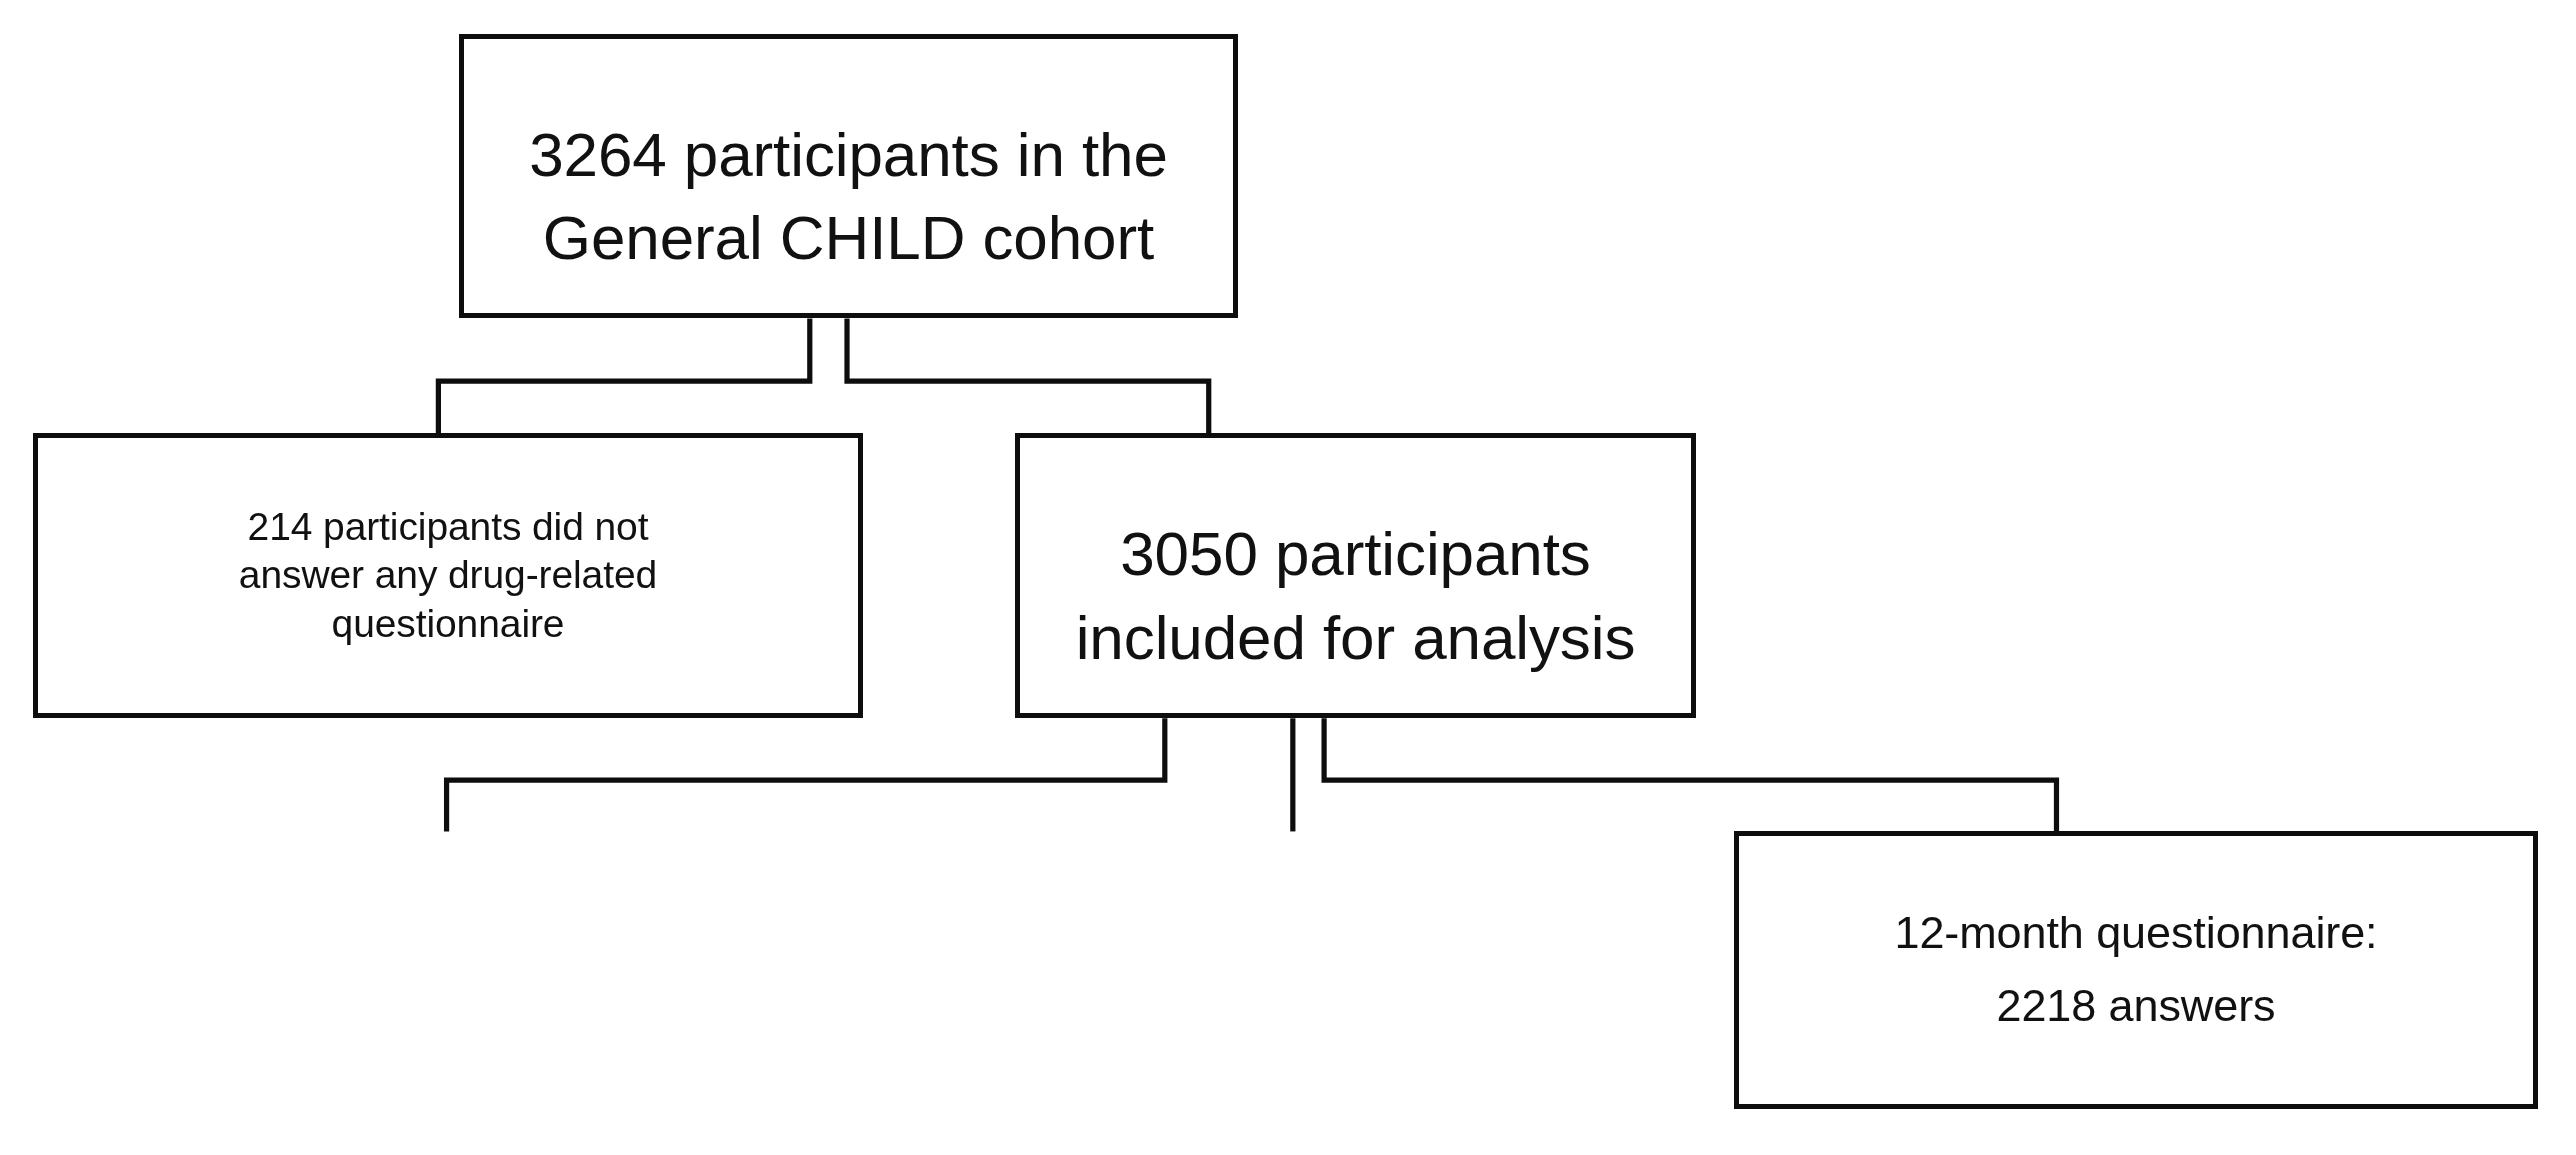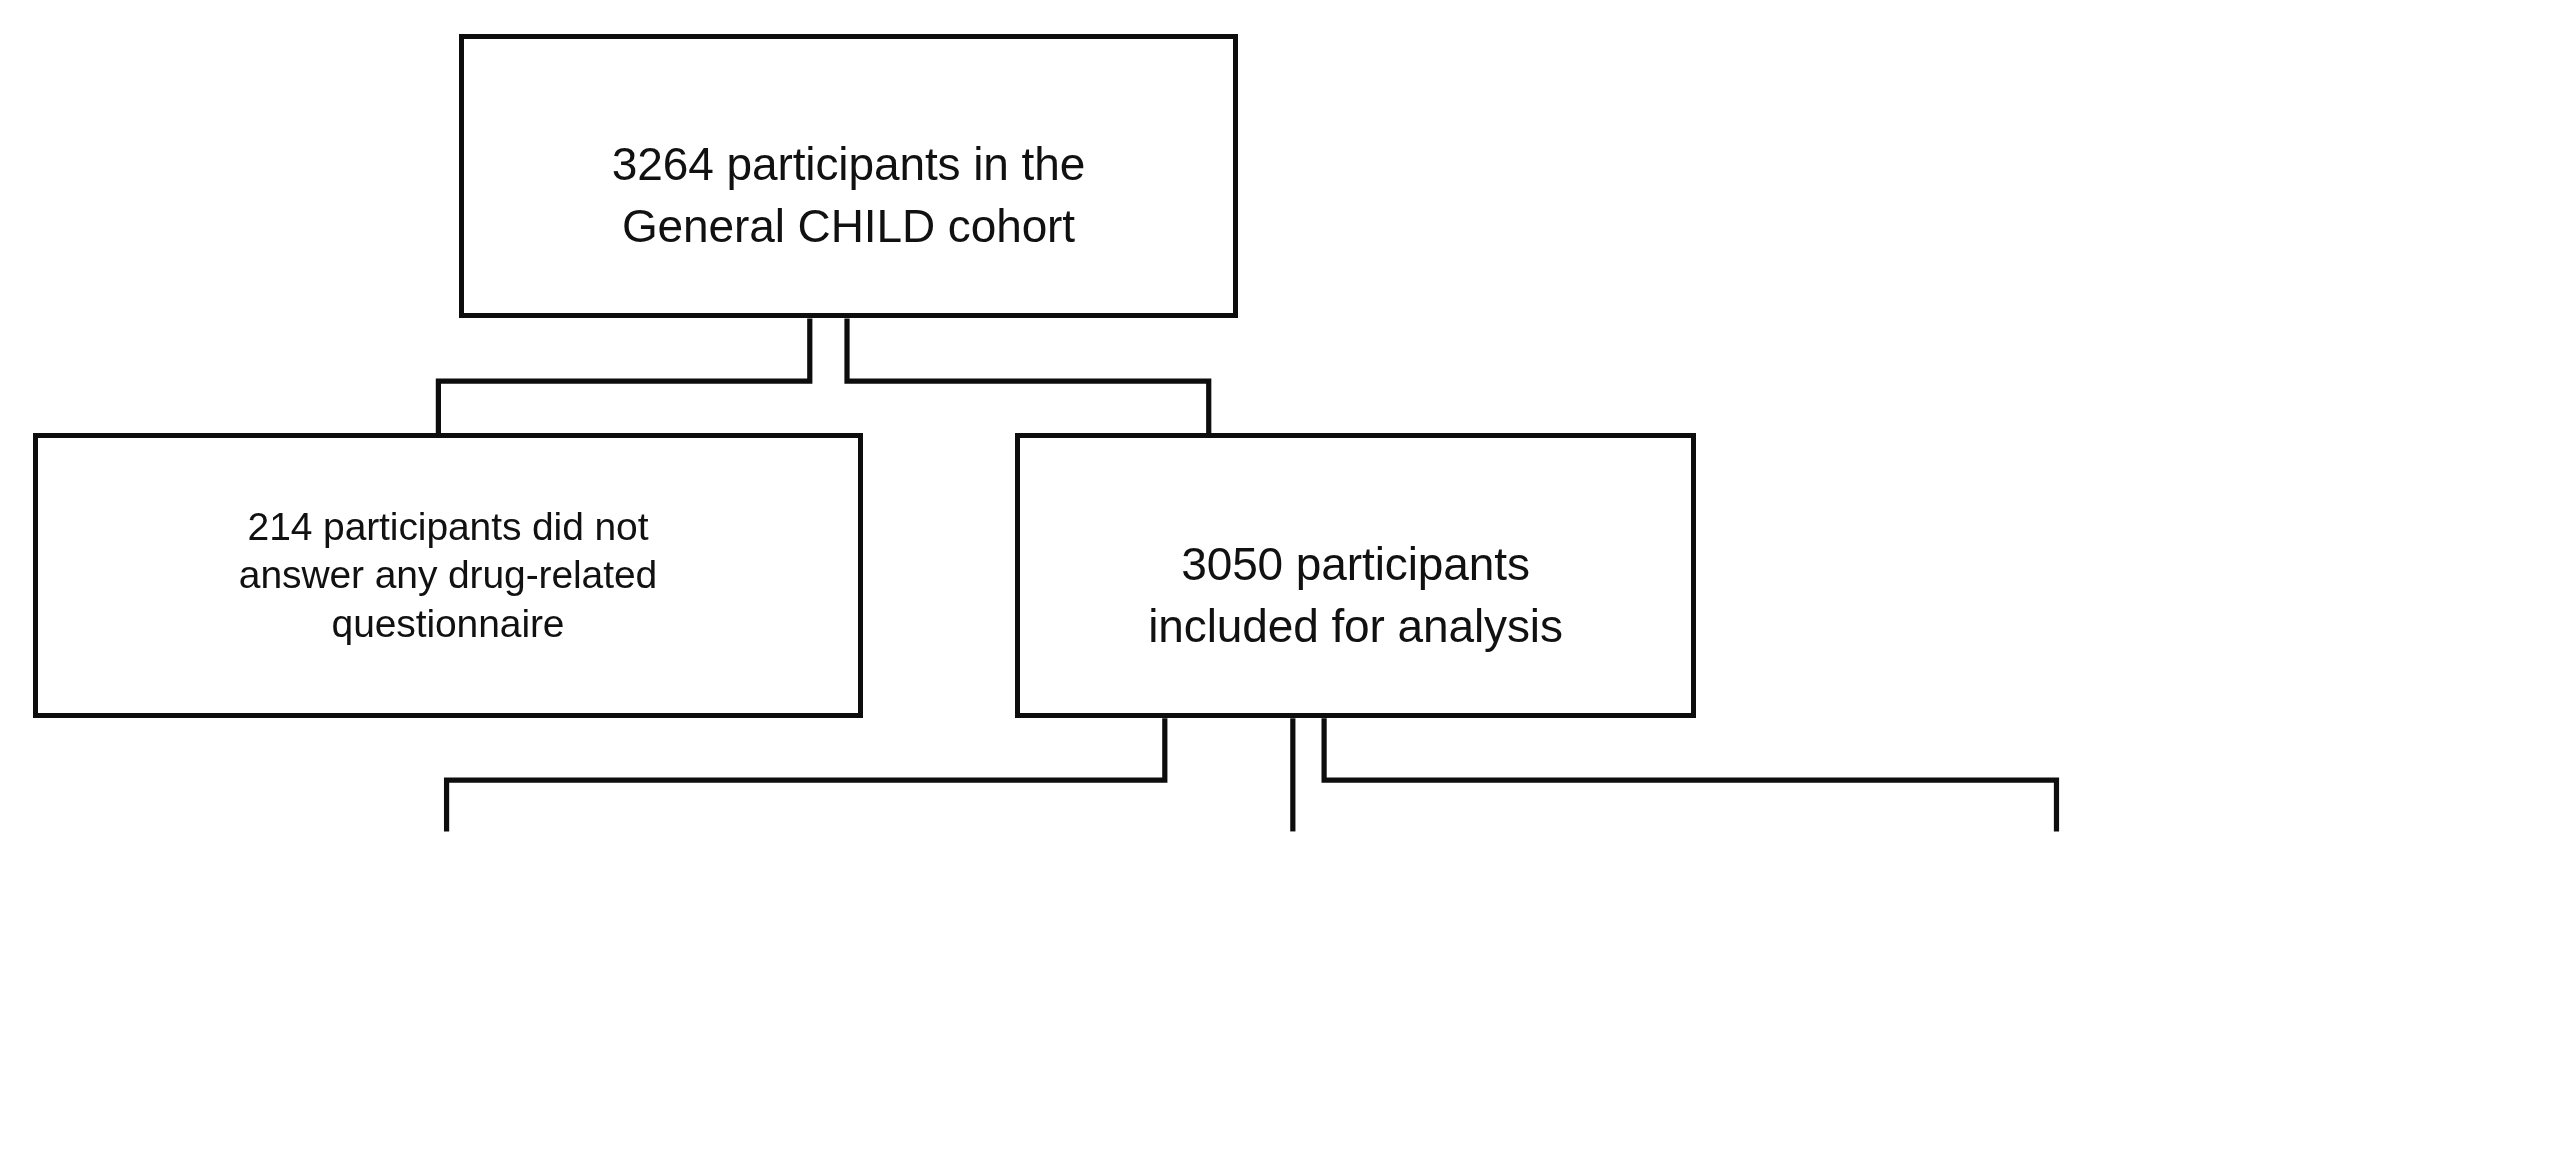--- a/index.html
+++ b/index.html
@@ -41,21 +41,21 @@
   .node-text {
     font-family: "Liberation Sans", sans-serif;
     font-size: 45px;
     line-height: 1.30;
     color: #111111;
     letter-spacing: -0.1px;
     white-space: pre-line;
     padding: 0 19.4px;
   }
   .node-text.two-line-lg {
-    font-size: 46px;
+    font-size: 62px;
     line-height: 1.34;
     margin-top: 40px;
   }
   .node-text.three-line {
     font-size: 39px;
     line-height: 1.24;
   }
   .node-text.spaced {
     line-height: 1.62;
   }
@@ -107,15 +107,19 @@
 questionnaire</div>
   </div>
 
   <div class="node-box" id="node-included">
     <div class="node-text two-line-lg">3050 participants
 included for analysis</div>
   </div>
 
 
 
+  <div class="node-box" id="node-q12">
+    <div class="node-text spaced">12-month questionnaire:
+2218 answers</div>
+  </div>
 
 </div>
 
 
 </body></html>

